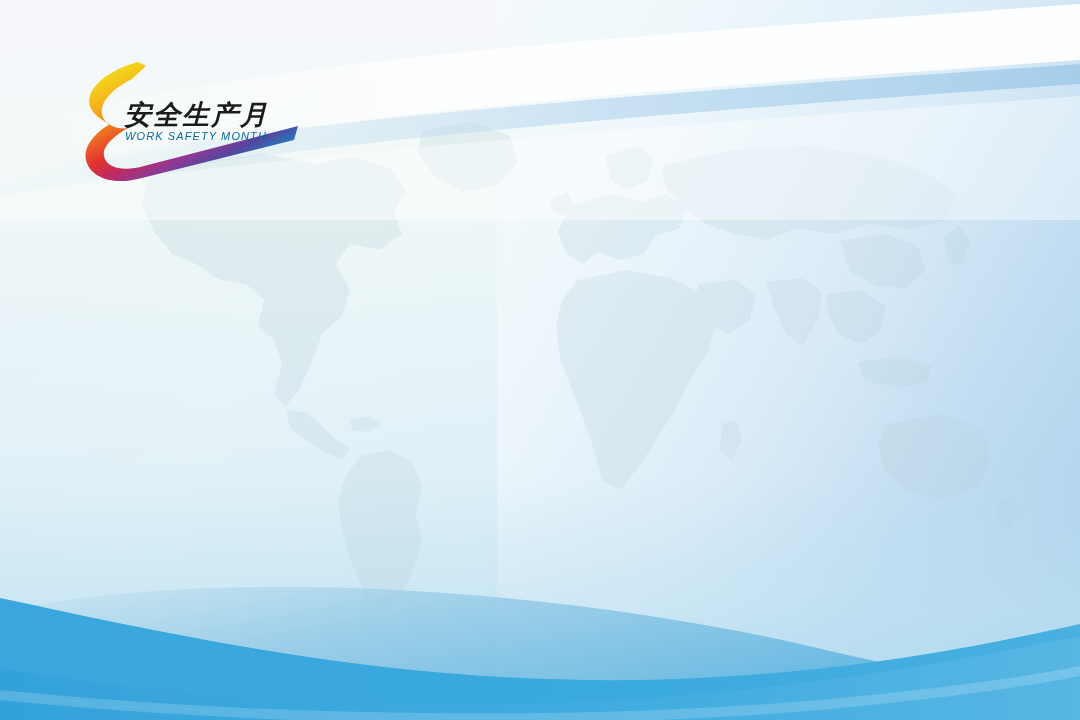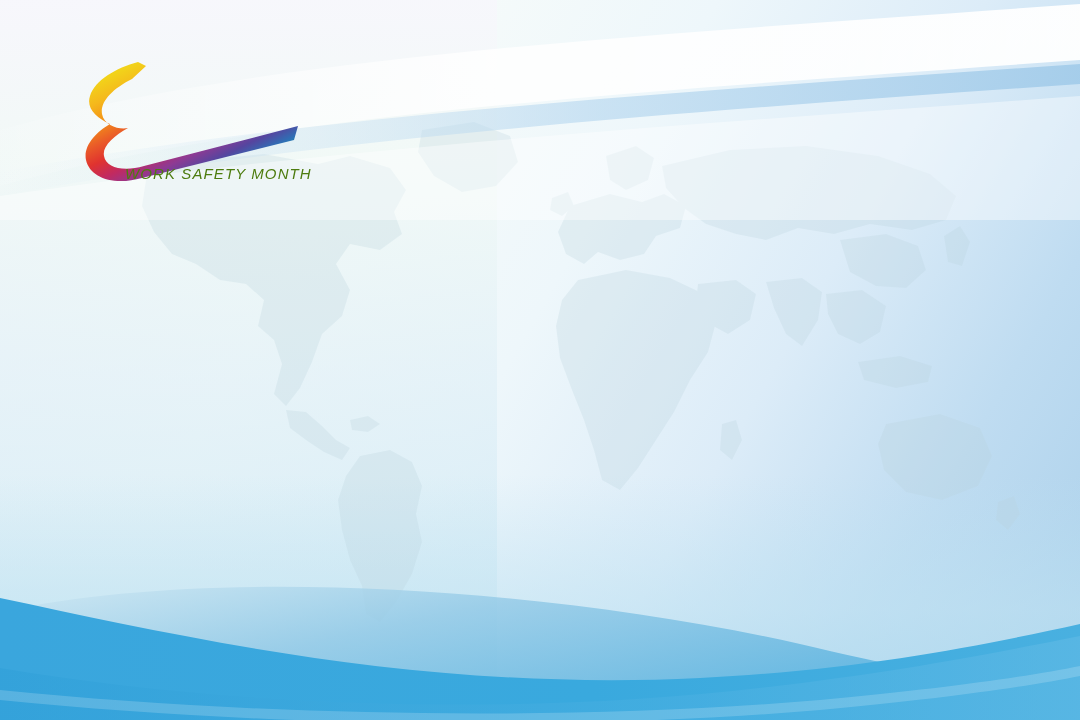--- a/index.html
+++ b/index.html
@@ -111,28 +111,27 @@
     color: #1b1b1b;
     letter-spacing: 2px;
     font-style: italic;
     font-family: "DejaVu Sans", "Liberation Sans", sans-serif;
     white-space: nowrap;
   }
   .logo-text-en {
     position: absolute;
     left: 53px;
     top: 74px;
-    font-size: 15px;
+    font-size: 11px;
     font-style: italic;
     font-weight: 500;
-    color: #4d7c0f;
+    color: #0369a1;
     letter-spacing: 1.1px;
     white-space: nowrap;
     font-family: "Liberation Sans", sans-serif;
-    margin-top: 35px;
   }
 
   
   .title-block {
     position: absolute;
     left: 0;
     top: 258px;
     width: 1080px;
     text-align: center;
   }
@@ -297,17 +296,18 @@
                  L 222 84
                  L 70 122
                  C 42 130, 18 122, 14 104
                  C 11 90, 24 76, 38 68
                  C 24 62, 14 52, 18 40
                  C 23 24, 44 12, 66 6
                  L 74 10
                  Z" fill="url(#ribbonGrad)"></path>
       </svg>
     </div>
+    <div class="logo-text-cn">安全生产月</div>
     <div class="logo-text-en">WORK SAFETY MONTH</div>
   </div>
 
 
 </div>
 
 </body></html>

